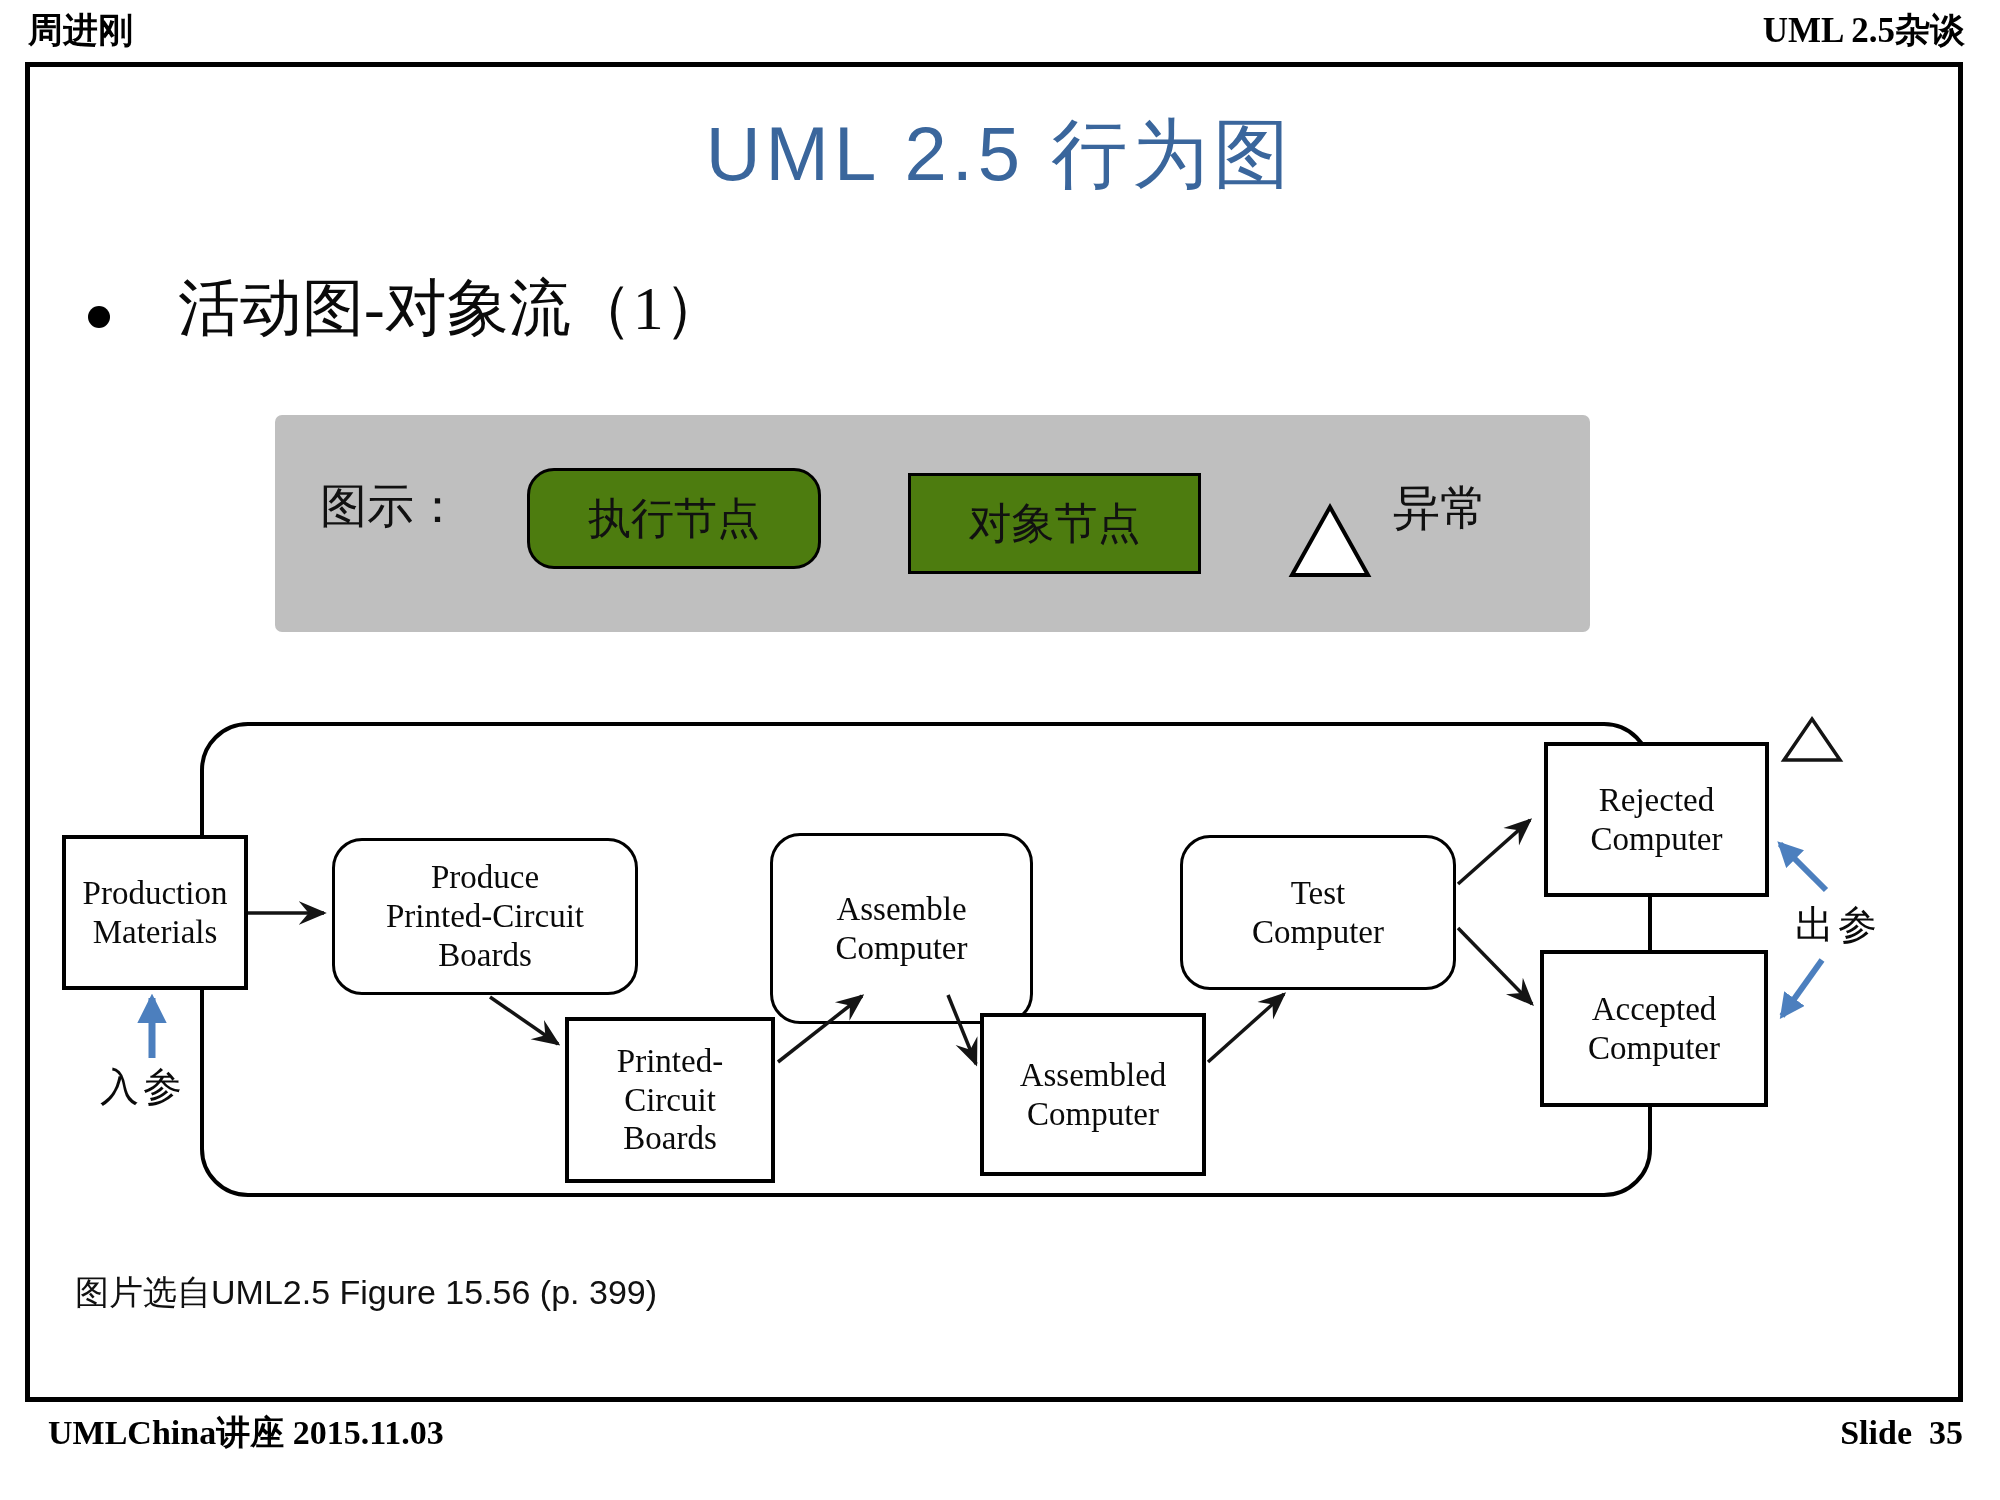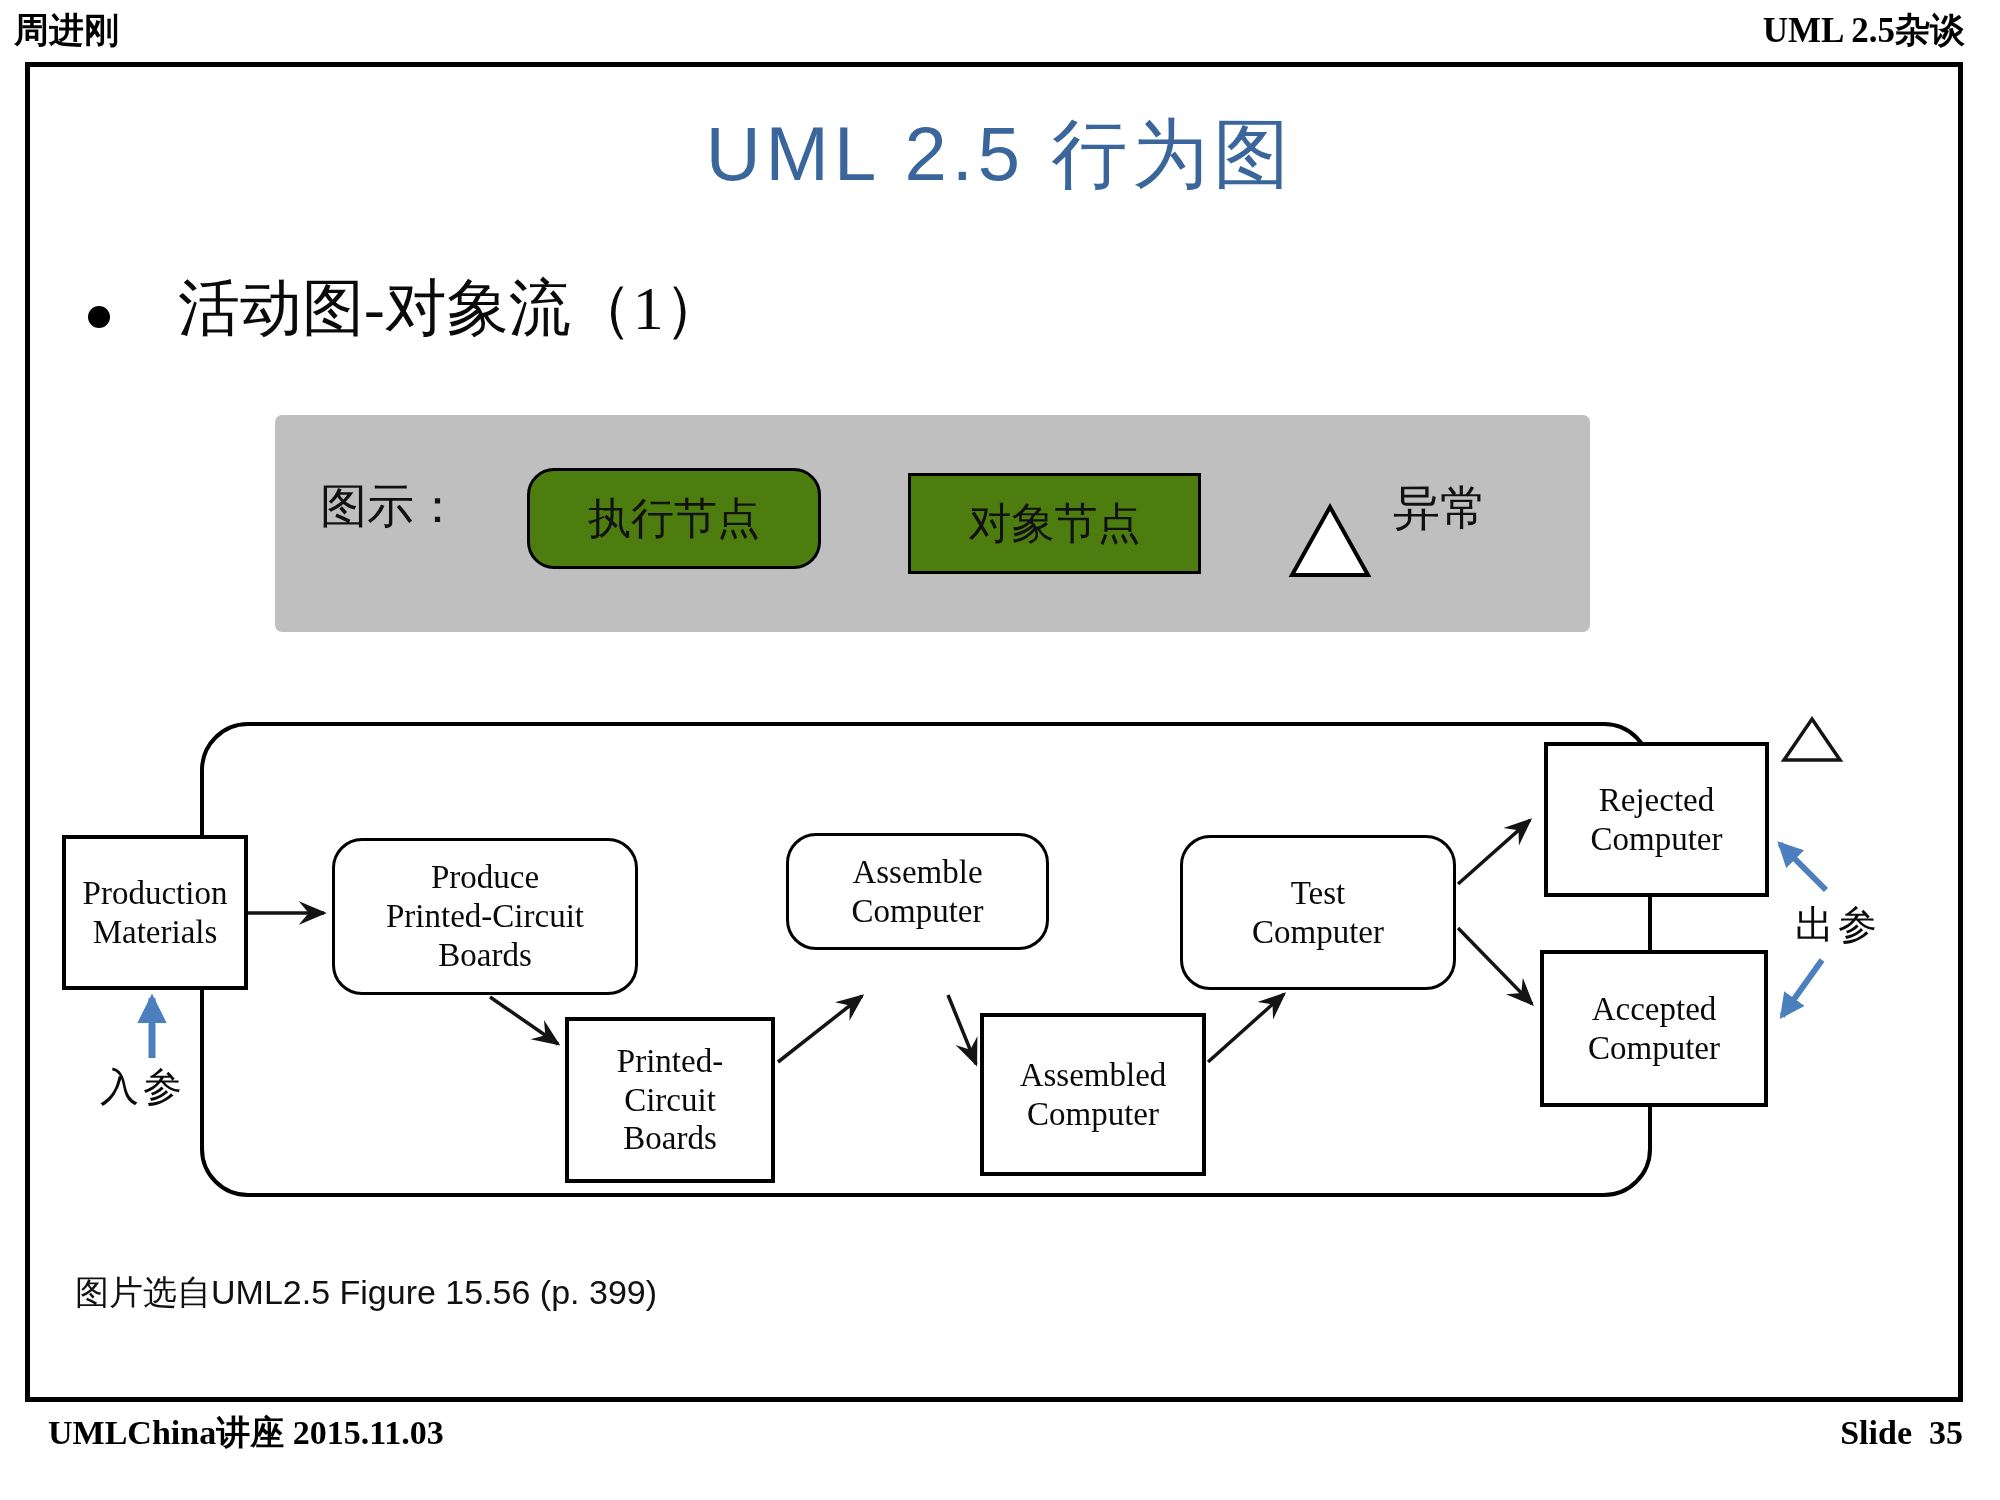--- a/index.html
+++ b/index.html
@@ -39,21 +39,21 @@
       display:flex;align-items:center;justify-content:center;text-align:center;
       white-space:pre-line;font:33px/1.18 "Liberation Serif",serif;color:#0a0a0a;}
   .action{border-radius:30px;border-width:3px;}
   .param-label{font-size:39px;color:#0a0a0a;letter-spacing:4px;}
   .caption{left:75px;top:1272px;font:34px/1.2 "Liberation Sans",sans-serif;color:#111;}
   svg.overlay{position:absolute;left:0;top:0;pointer-events:none;}
 </style>
 </head>
 <body>
 
-<div class="abs hdr" style="left:14px;">周进刚</div>
+<div class="abs hdr" style="left:28px;">周进刚</div>
 <div class="abs hdr" style="right:35px;font-family:Liberation Serif, serif;">UML 2.5杂谈</div>
 
 <div class="abs slide-border"></div>
 
 <div class="abs title">UML 2.5 行为图</div>
 
 <div class="abs bullet-row">
   <span class="bullet-dot"></span>
   <span class="bullet-text">活动图-对象流（1）</span>
 </div>
@@ -71,21 +71,21 @@
 <div class="abs activity-frame"></div>
 
 <div class="node" style="left:62px;top:835px;width:186px;height:155px;">Production
 Materials</div>
 <div class="node action" style="left:332px;top:838px;width:306px;height:157px;">Produce
 Printed-Circuit
 Boards</div>
 <div class="node" style="left:565px;top:1017px;width:210px;height:166px;">Printed-
 Circuit
 Boards</div>
-<div class="node action" style="left:786px;top:833px;width:263px;height:117px;">Assemble
+<div class="node action" style="left:770px;top:833px;width:263px;height:191px;">Assemble
 Computer</div>
 <div class="node" style="left:980px;top:1013px;width:226px;height:163px;">Assembled
 Computer</div>
 <div class="node action" style="left:1180px;top:835px;width:276px;height:155px;">Test
 Computer</div>
 <div class="node" style="left:1536px;top:742px;width:225px;height:155px;margin-left:8px;">Rejected
 Computer</div>
 <div class="node" style="left:1540px;top:950px;width:228px;height:157px;">Accepted
 Computer</div>
 

